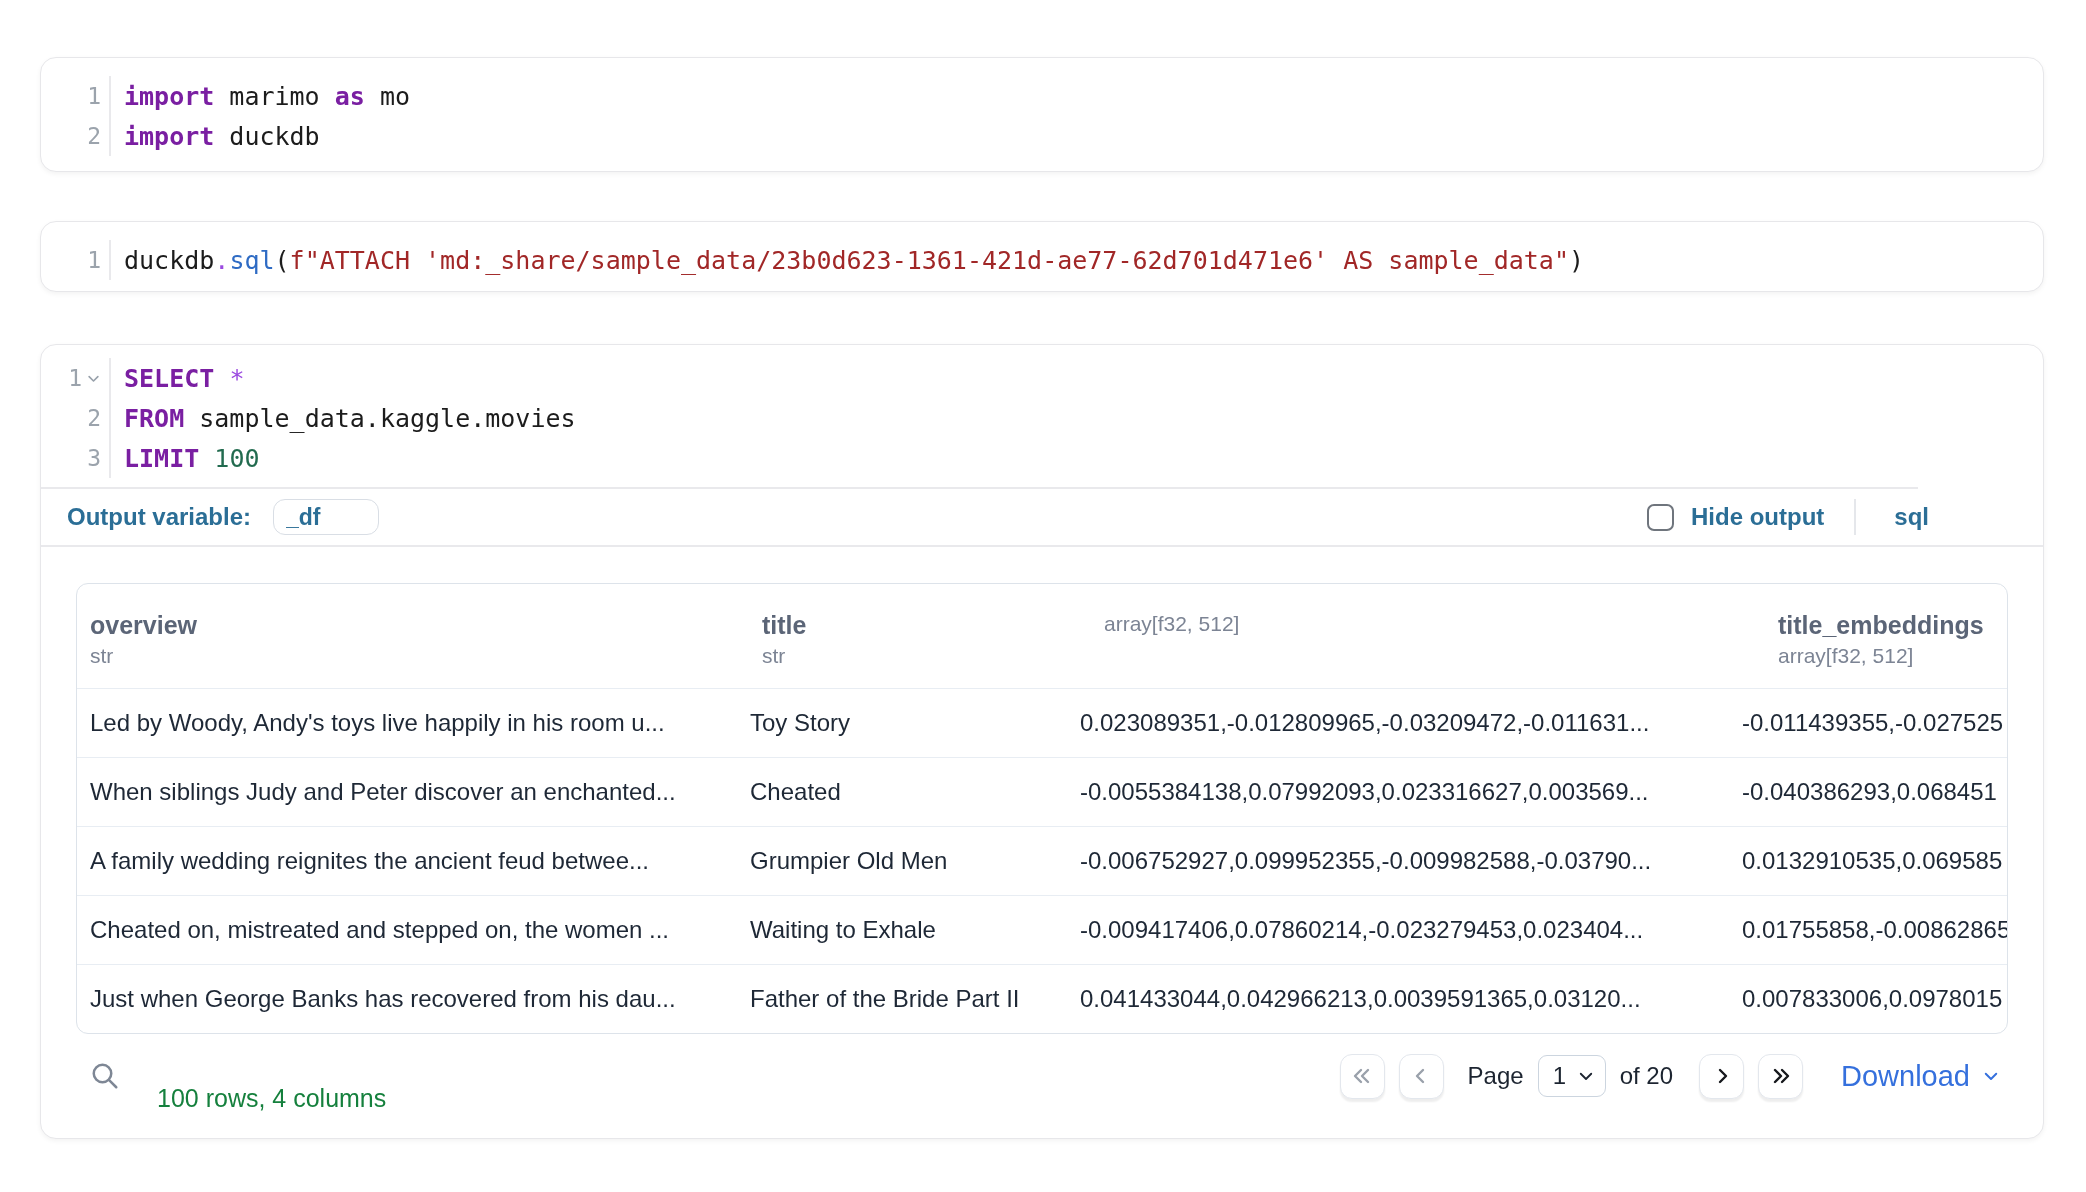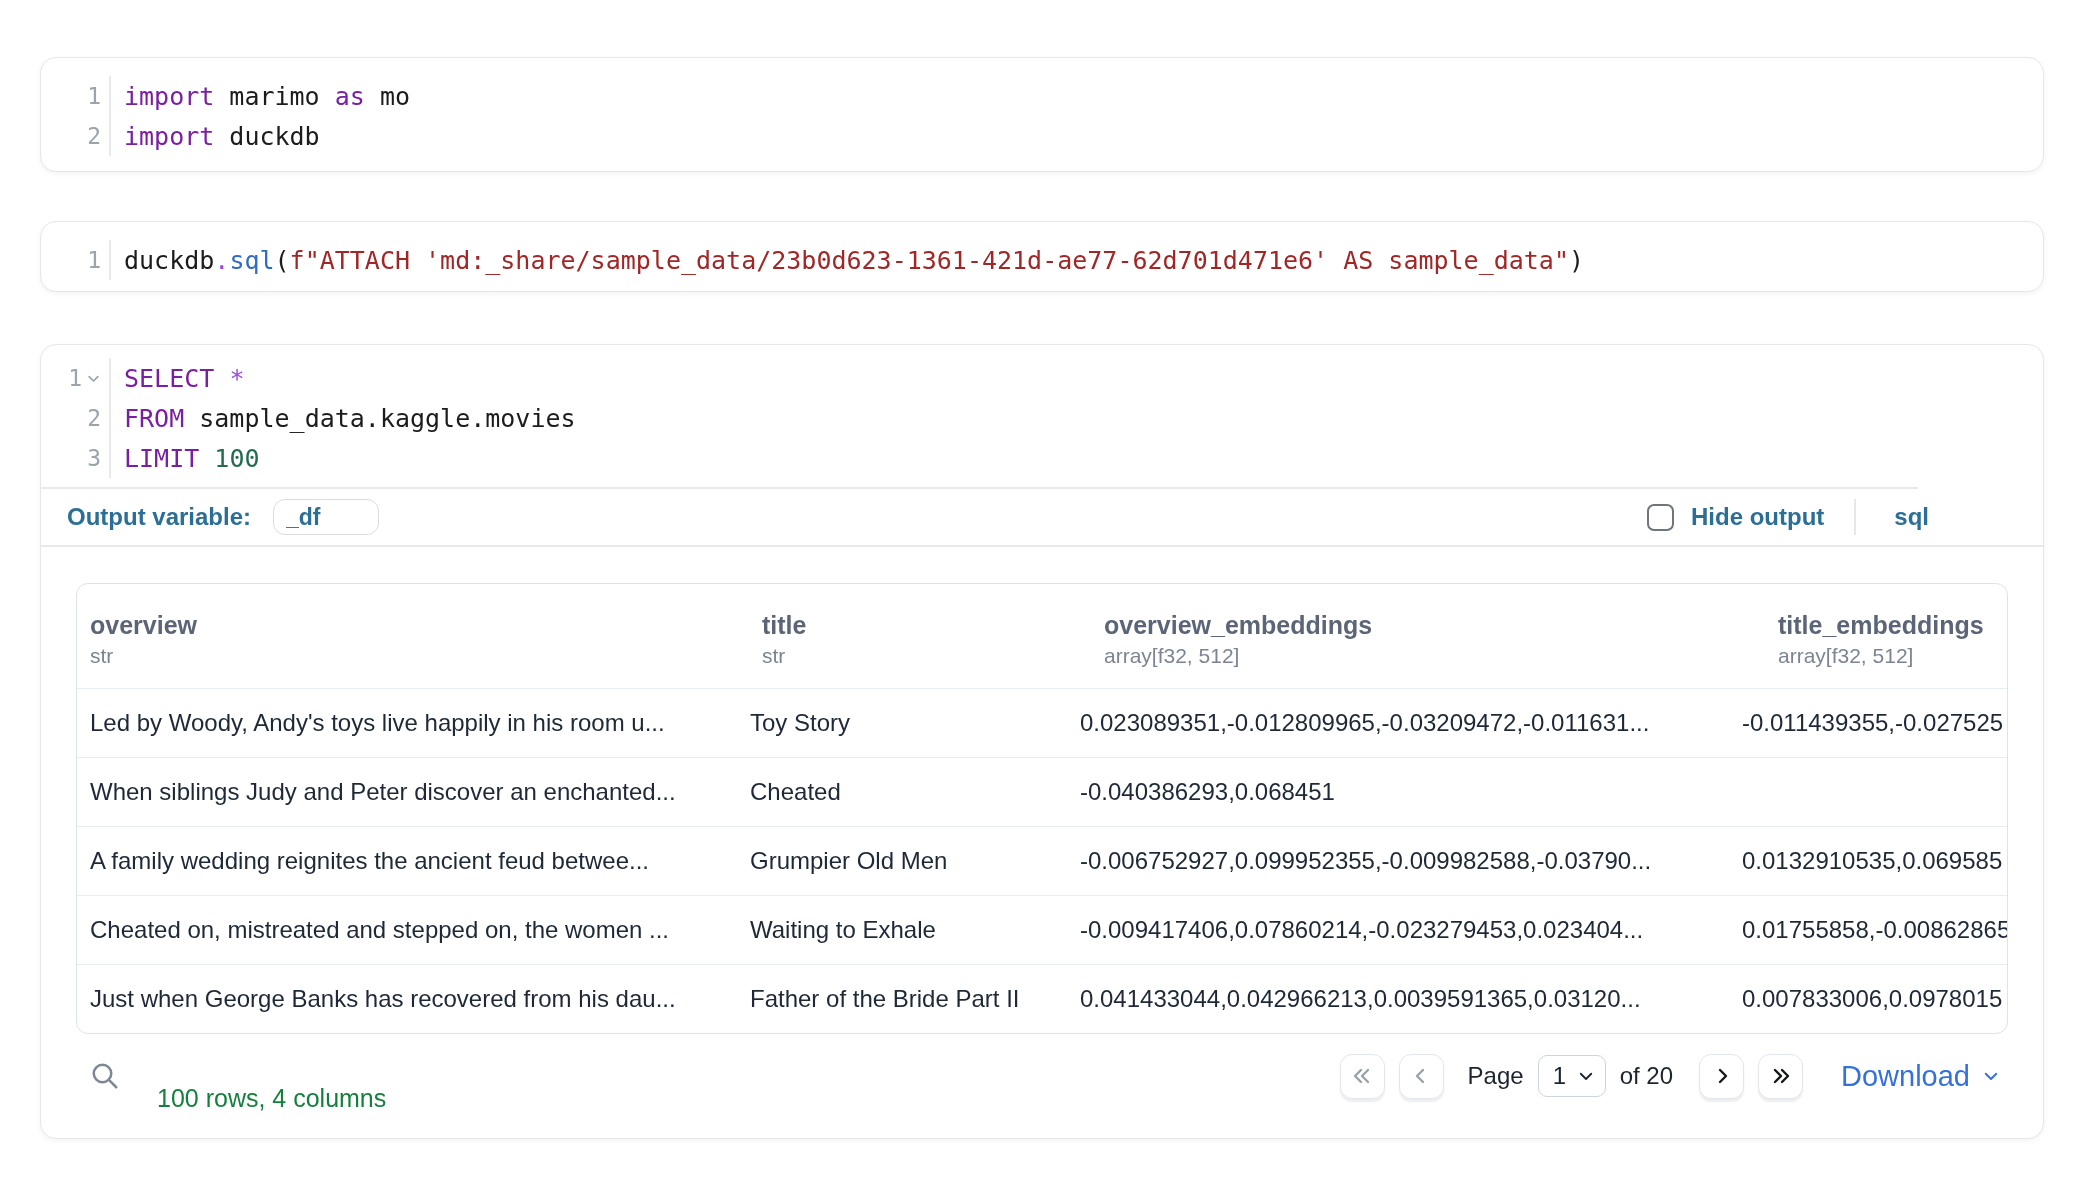--- a/index.html
+++ b/index.html
@@ -8,21 +8,21 @@
   .cell{position:absolute;left:40px;width:2004px;background:#fff;border:1.5px solid #e7e7ea;border-radius:16px;box-shadow:0 2px 5px rgba(0,0,0,.05);box-sizing:border-box;}
   #cell1{top:57px;height:115px;}
   #cell2{top:221px;height:71px;}
   #cell3{top:344px;height:795px;}
 
   .editor{padding:18px 0;}
   #cell3 .editor{padding:13px 0 9px 0;}
   .code-line{display:flex;height:40px;font-family:"DejaVu Sans Mono","Liberation Mono",monospace;font-size:25px;}
   .gutter{width:68px;flex:none;display:flex;align-items:center;justify-content:flex-end;padding-right:8px;box-sizing:border-box;color:#9ba3ac;font-size:23px;gap:2px;}
   .code-body{flex:1;display:flex;align-items:center;border-left:2px solid #e9e9ec;padding-left:13px;white-space:pre;}
-  .tk-kw{color:#7a1fa2;font-weight:normal;}
+  .tk-kw{color:#7a1fa2;font-weight:bold;}
   .tk-pl{color:#1c1c1c;}
   .tk-pu{color:#9b4ae0;}
   .tk-fn{color:#2e6bc4;}
   .tk-st{color:#a12727;}
   .tk-nu{color:#226b4f;}
   .fold-icon{display:inline-flex;margin-left:2px;}
 
   .editor-divider{height:0;border-top:2px solid #e9e9ec;width:1877px;}
 
   .cell-footer{height:58px;display:flex;align-items:center;padding:0 26px;border-bottom:2px solid #e9e9ec;box-sizing:border-box;}
@@ -119,38 +119,38 @@
       <div class="tgrid thead">
           <div class="th">
             <div class="th-name">overview</div>
             <div class="th-type">str</div>
           </div>
           <div class="th">
             <div class="th-name">title</div>
             <div class="th-type">str</div>
           </div>
           <div class="th">
-            <div class="th-name">overview_embeddings</div>
             <div class="th-type">array[f32, 512]</div>
           </div>
           <div class="th">
             <div class="th-name">title_embeddings</div>
             <div class="th-type">array[f32, 512]</div>
           </div>
         </div>
       <div>
           <div class="tgrid trow">
             <div class="td">Led by Woody, Andy's toys live happily in his room u...</div>
             <div class="td">Toy Story</div>
             <div class="td">0.023089351,-0.012809965,-0.03209472,-0.011631...</div>
             <div class="td">-0.011439355,-0.027525</div>
           </div>
           <div class="tgrid trow">
             <div class="td">When siblings Judy and Peter discover an enchanted...</div>
             <div class="td">Cheated</div>
+            <div class="td">-0.0055384138,0.07992093,0.023316627,0.003569...</div>
             <div class="td">-0.040386293,0.068451</div>
           </div>
           <div class="tgrid trow">
             <div class="td">A family wedding reignites the ancient feud betwee...</div>
             <div class="td">Grumpier Old Men</div>
             <div class="td">-0.006752927,0.099952355,-0.009982588,-0.03790...</div>
             <div class="td">0.0132910535,0.069585</div>
           </div>
           <div class="tgrid trow">
             <div class="td">Cheated on, mistreated and stepped on, the women ...</div>

